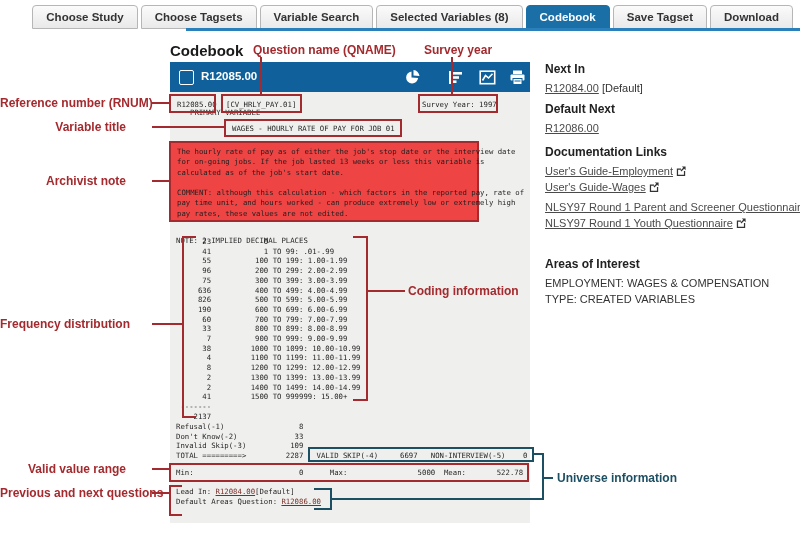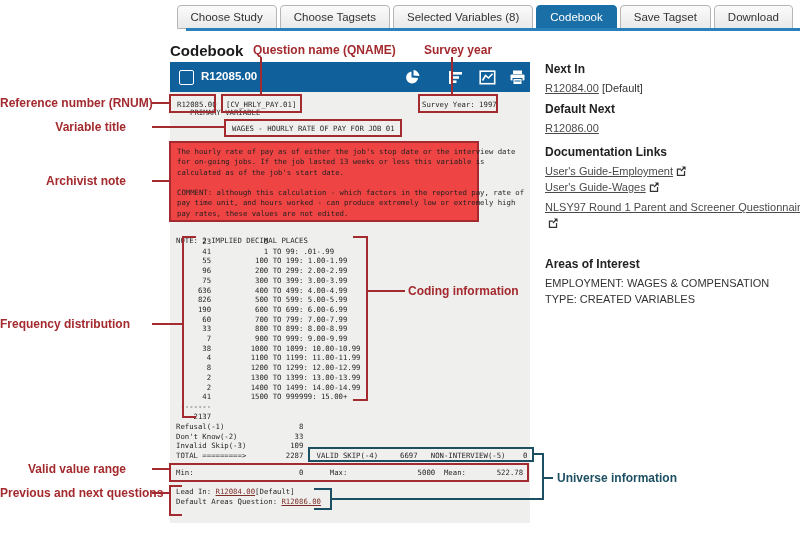--- a/index.html
+++ b/index.html
@@ -1,21 +1,21 @@
 <!DOCTYPE html>
 <html><head>
 <meta charset="utf-8">
 <style>
   html,body{margin:0;padding:0;}
   body{position:relative;width:800px;height:538px;background:#ffffff;
        font-family:"Liberation Sans",sans-serif;overflow:hidden;}
   .abs{position:absolute;}
 
   
-  .tabs{position:absolute;top:5px;right:7px;display:flex;height:24px;}
+  .tabs{position:absolute;top:5px;right:7px;display:flex;height:24px;font-weight:bold;}
   .tab{border:1px solid #b6b6b6;border-radius:4px 4px 0 0;margin-left:3px;
        background:linear-gradient(#fbfbfb,#e9e9e9);color:#333;font-size:11.5px;
        line-height:22px;padding:0 13px;white-space:nowrap;cursor:pointer;}
   .tab.active{background:#1a6fa7;border-color:#1a6fa7;color:#fff;}
   .tab-underline{position:absolute;left:186px;right:0;top:28px;height:3px;background:#2a80ba;}
 
   
   .panel{position:absolute;left:170px;top:62px;width:360px;height:461px;background:#efefee;}
   .bluebar{position:absolute;left:170px;top:62px;width:360px;height:30px;background:#0f609b;}
   .cb{position:absolute;left:9px;top:8px;width:13px;height:13px;border:1.5px solid #fff;
@@ -45,20 +45,21 @@
   .ext{display:inline-block;vertical-align:-1px;margin-left:3px;}
   .page-heading{position:absolute;left:170px;top:42px;font-size:15px;font-weight:bold;color:#1a1a1a;}
   .mlink{color:#7b2d26;text-decoration:underline;cursor:pointer;}
 </style>
 </head>
 <body>
 
 <div class="tabs">
   <div class="tab">Choose Study</div>
   <div class="tab">Choose Tagsets</div>
+  <div class="tab">Variable Search</div>
   <div class="tab">Selected Variables (8)</div>
   <div class="tab active">Codebook</div>
   <div class="tab">Save Tagset</div>
   <div class="tab">Download</div>
 </div>
 <div class="tab-underline"></div>
 
 <div class="page-heading">Codebook</div>
 
 <div class="panel"></div>
@@ -207,21 +208,21 @@
         <path d="M7 0.5 h4.5 V5 L9.8 3.3 6.5 6.6 5.4 5.5 8.7 2.2 z" fill="#333"></path>
       </svg></div>
   <div class="sb-row"><span class="sb-link">User's Guide-Wages</span><svg class="ext" width="10" height="10" viewBox="0 0 12 12">
         <path d="M1 3 h5 v1.5 H2.5 V10.5 H9.5 V6 H11 v6 H1 z" fill="#333"></path>
         <path d="M7 0.5 h4.5 V5 L9.8 3.3 6.5 6.6 5.4 5.5 8.7 2.2 z" fill="#333"></path>
       </svg></div>
 </div>
 
 <div class="sb" style="top:201px">
   <div class="sb-row"><span class="sb-link">NLSY97 Round 1 Parent and Screener Questionnaires</span></div>
-  <div class="sb-row"><svg class="ext" width="10" height="10" viewBox="0 0 12 12">
+  <div class="sb-row"><span class="sb-link">NLSY97 Round 1 Youth Questionnaire</span><svg class="ext" width="10" height="10" viewBox="0 0 12 12">
         <path d="M1 3 h5 v1.5 H2.5 V10.5 H9.5 V6 H11 v6 H1 z" fill="#333"></path>
         <path d="M7 0.5 h4.5 V5 L9.8 3.3 6.5 6.6 5.4 5.5 8.7 2.2 z" fill="#333"></path>
       </svg></div>
 </div>
 
 <div class="sb" style="top:257px">
   <div class="sb-h">Areas of Interest</div>
   <div class="sb-row">EMPLOYMENT: WAGES &amp; COMPENSATION</div>
   <div class="sb-row">TYPE: CREATED VARIABLES</div>
 </div>

